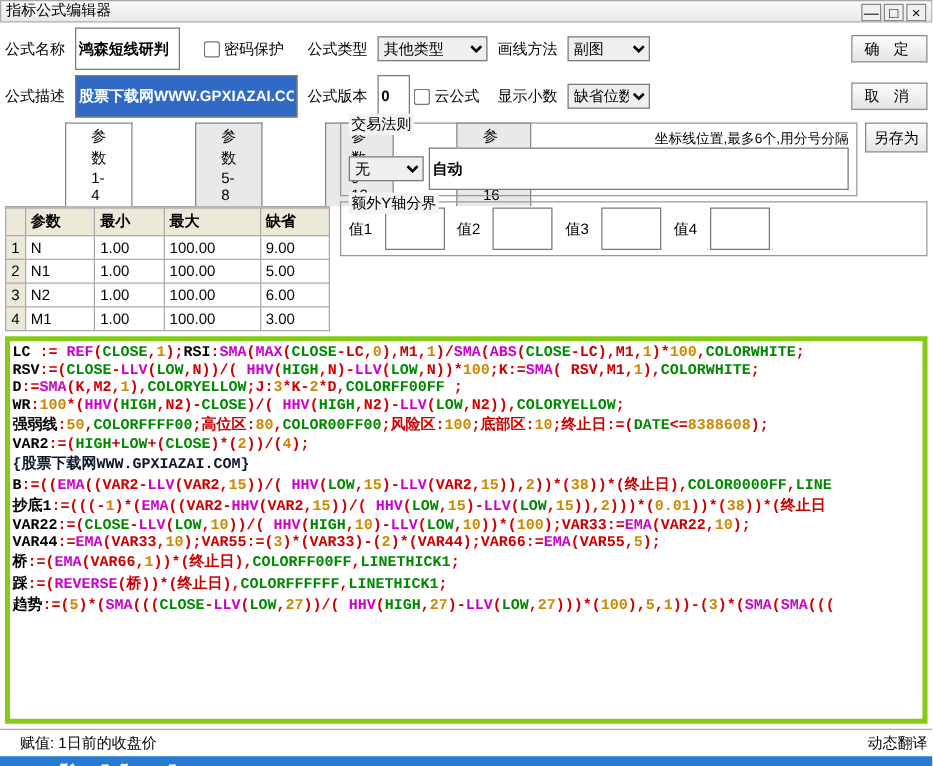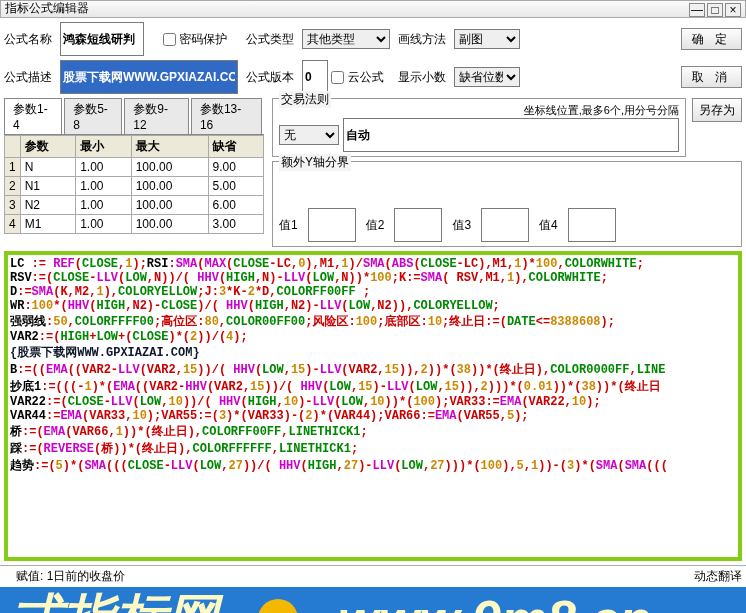--- a/index.html
+++ b/index.html
@@ -13,31 +13,31 @@
 .field-desc { width: 178px; background:#316ac5; color:#fff; }
 select { border: 1px solid #7a7a7a; height: 20px; font-size:12px; font-family:inherit;}
 .sel-wide { width: 88px; }
 .sel-wider{ width:66px;}
 .chk { vertical-align: middle; }
 .btn { border: 1px solid #888; background: linear-gradient(#fdfdfd,#e4e4e4); height: 22px; padding: 0 10px; font-size:12px; font-family:inherit; cursor:pointer; letter-spacing:4px;}
 .btn.sm{letter-spacing:0; padding:0 6px;}
 .mainarea{display:flex; padding:0 4px;}
 .leftcol{width:260px;}
 .tabs{display:flex; border-bottom:1px solid #888;}
-.tab{border:1px solid #888; border-bottom:none; padding:2px 8px; background:#e9e9e9; margin-right:2px; cursor:pointer;}
+.tab{border:1px solid #888; border-bottom:none; padding:2px 20px; background:#e9e9e9; margin-right:2px; cursor:pointer;margin-left:48px;}
 .tab.active{background:#fff;}
 .ptable{border:1px solid #888; border-top:none; border-collapse:collapse; width:100%;}
 .ptable th,.ptable td{border:1px solid #aaa; padding:2px 4px; text-align:left; height:18px;}
 .ptable th{background:#ece9d8;}
 .ptable .rownum{background:#ece9d8; width:14px; text-align:center;}
 .rightcol{flex:1; padding-left:8px; display:flex; flex-direction:column; gap:4px;}
 .fieldset{border:1px solid #999; padding:4px 6px; position:relative;}
 .fieldset .legend{position:absolute; top:-8px; left:6px; background:#f4f4f4; padding:0 2px;}
 .row{display:flex; align-items:center; gap:4px;}
-.yrow{gap:10px;margin-top:42px;}
+.yrow{gap:10px;}
 .yval{width:48px;}
 .btnrow{display:flex; gap:4px;}
 .code{border:4px solid #84cc16; margin:4px; height:310px; overflow:auto; font-family:"Courier New",monospace; font-size:12px; white-space:pre; padding:2px;} .c-red{color:#cc0000;} .c-green{color:#008800;} .c-black{color:#000;} .c-mag{color:#cc00cc;} .c-orange{color:#cc8800;} .c-gray{color:#0f172a;}
 .b{font-weight:bold;}
 .statusbar{border-top:1px solid #aaa; padding:2px 4px; display:flex;}
 .statusbar .s1{flex:1;padding-left:12px;}
 .footer{height:64px; background:#247bd1; color:#fef9c3; display:flex; align-items:center; font-size:52px; font-weight:bold; font-style:italic; padding:0 10px; font-family:"Microsoft YaHei",sans-serif;gap:20px;}
 .footer .logo{width:40px;height:40px;background:#f5b800;border-radius:50%;margin:0 20px;}
 .topgrid{display:grid; grid-template-columns:auto auto auto auto auto auto auto 1fr auto; gap:4px 8px; align-items:center; padding:4px;}
 .verfield{width:26px;}

